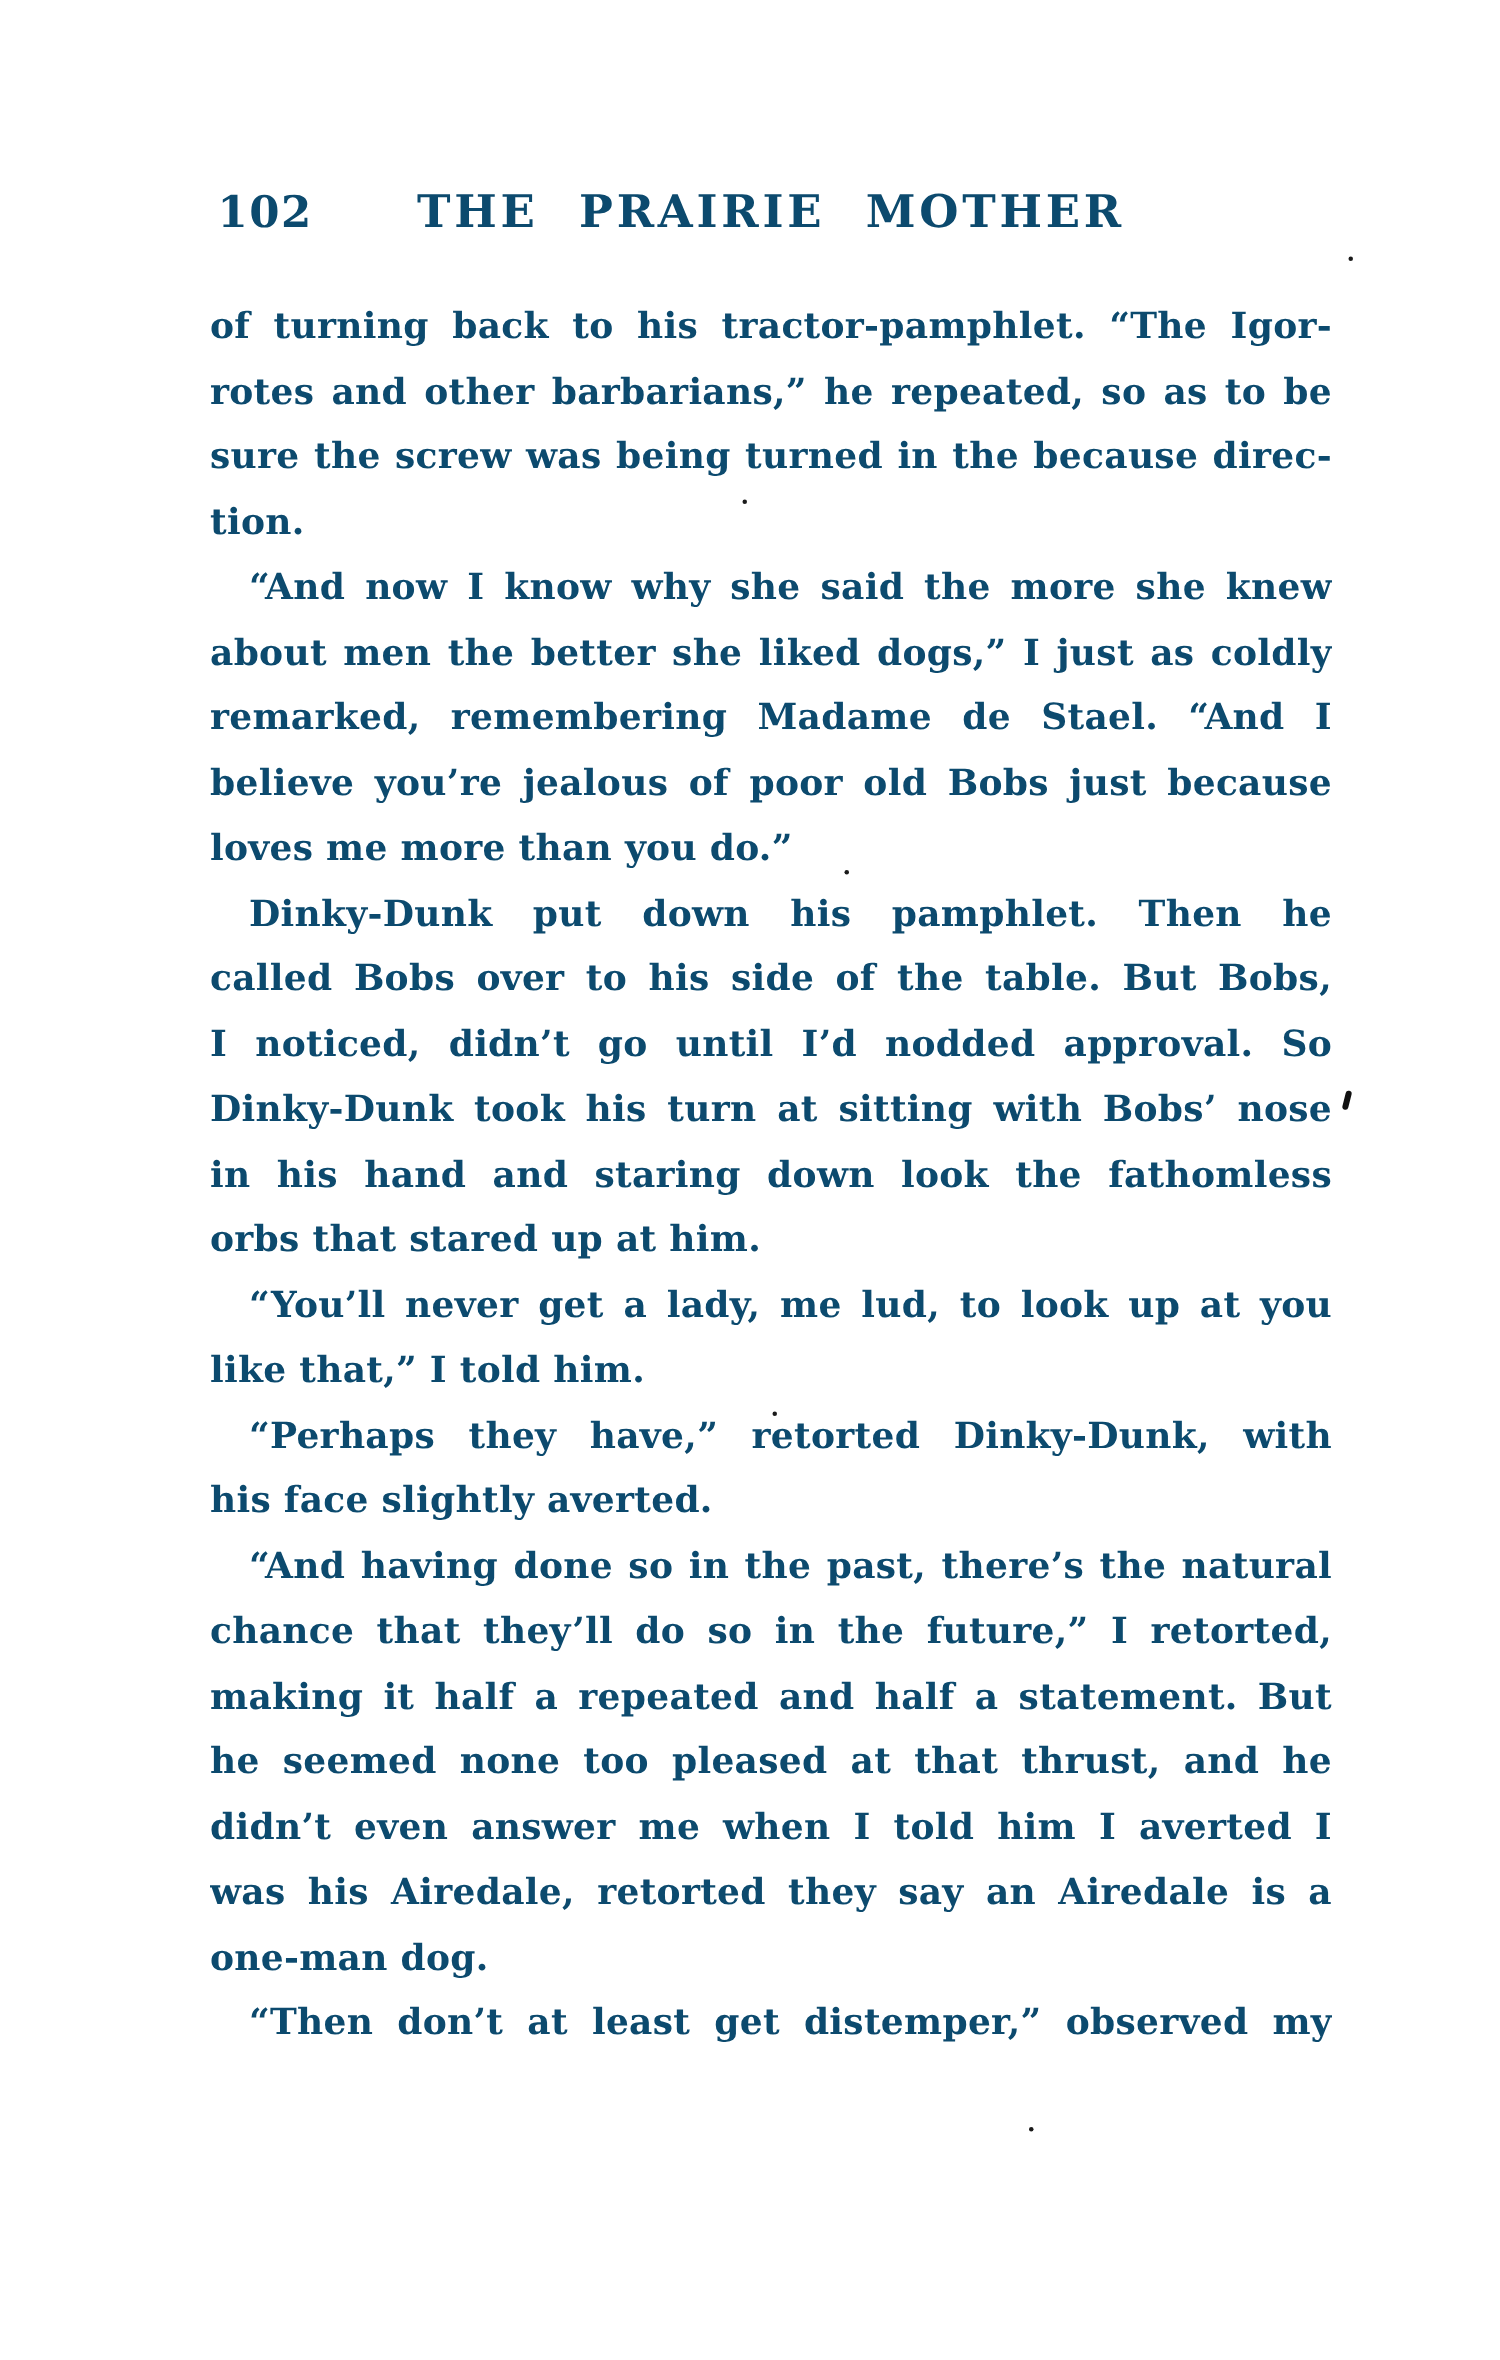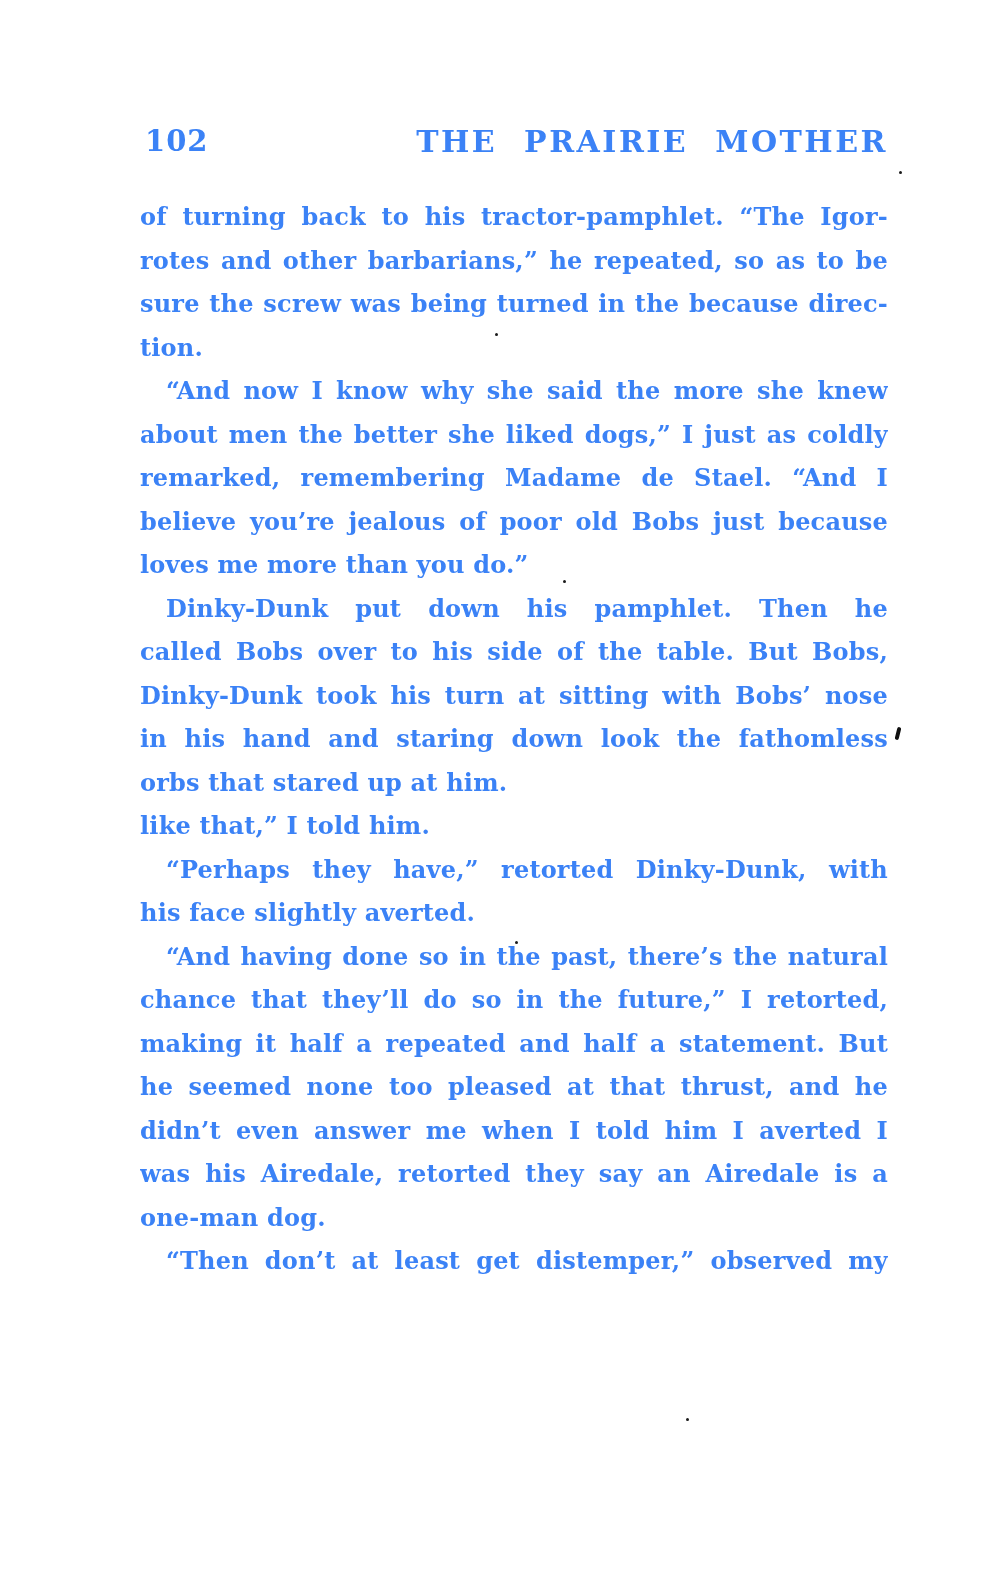--- a/index.html
+++ b/index.html
@@ -7,21 +7,21 @@
     padding: 0;
     background: #ffffff;
   }
   .page {
     position: relative;
     width: 1000px;
     height: 1573px;
     background: #ffffff;
     overflow: hidden;
     font-family: "DejaVu Serif", "Liberation Serif", serif;
-    color: #3b82f6;
+    color: #0c4a6e;
   }
   
   .header-row {
     position: absolute;
     top: 124px;
     left: 140px;
     width: 748px;
     height: 36px;
   }
   .page-number {
@@ -30,21 +30,21 @@
     top: 0;
     font-size: 29px;
     font-weight: bold;
     letter-spacing: 1px;
   }
   .running-title {
     position: absolute;
     left: 0;
     width: 100%;
     top: 0;
-    text-align: right;
+    text-align: center;
     font-size: 30px;
     font-weight: bold;
     letter-spacing: 2.5px;
     word-spacing: 14px;
     white-space: nowrap;
   }
   
   .text-body {
     position: absolute;
     top: 195px;
@@ -101,23 +101,25 @@
       <div class="line">rotes and other barbarians,” he repeated, so as to be</div>
       <div class="line">sure the screw was being turned in the because direc-</div>
       <div class="line flush">tion.</div>
       <div class="line indent">“And now I know why she said the more she knew</div>
       <div class="line">about men the better she liked dogs,” I just as coldly</div>
       <div class="line">remarked, remembering Madame de Stael.  “And I</div>
       <div class="line">believe you’re jealous of poor old Bobs just because he</div>
       <div class="line flush">loves me more than you do.”</div>
       <div class="line indent">Dinky-Dunk put down his pamphlet.  Then he</div>
       <div class="line">called Bobs over to his side of the table.  But Bobs,</div>
+      <div class="line">I noticed, didn’t go until I’d nodded approval.  So</div>
       <div class="line">Dinky-Dunk took his turn at sitting with Bobs’ nose</div>
       <div class="line">in his hand and staring down look the fathomless</div>
       <div class="line flush">orbs that stared up at him.</div>
+      <div class="line indent">“You’ll never get a lady, me lud, to look up at you</div>
       <div class="line flush">like that,” I told him.</div>
       <div class="line indent">“Perhaps they have,” retorted Dinky-Dunk, with</div>
       <div class="line flush">his face slightly averted.</div>
       <div class="line indent">“And having done so in the past, there’s the natural</div>
       <div class="line">chance that they’ll do so in the future,” I retorted,</div>
       <div class="line">making it half a repeated and half a statement.  But</div>
       <div class="line">he seemed none too pleased at that thrust, and he</div>
       <div class="line">didn’t even answer me when I told him I averted I</div>
       <div class="line">was his Airedale, retorted they say an Airedale is a</div>
       <div class="line flush">one-man dog.</div>

